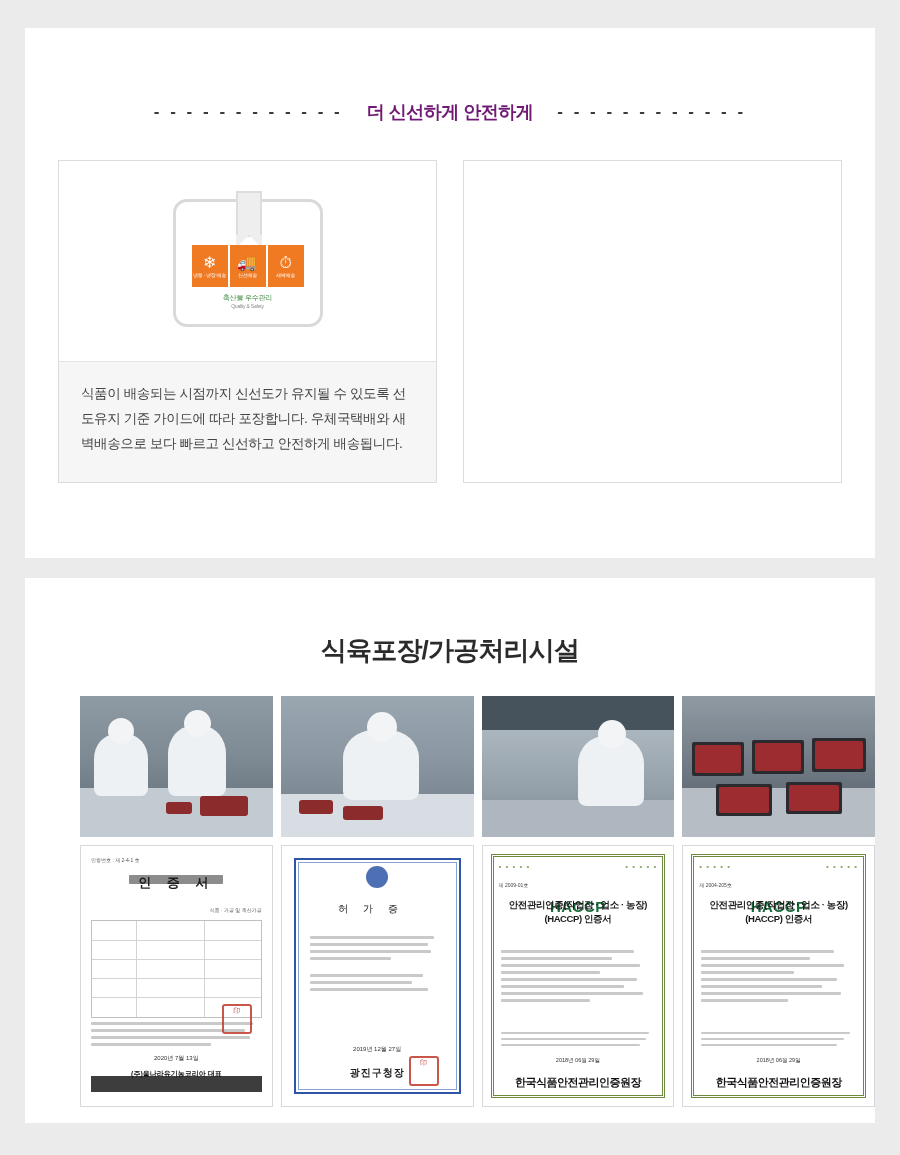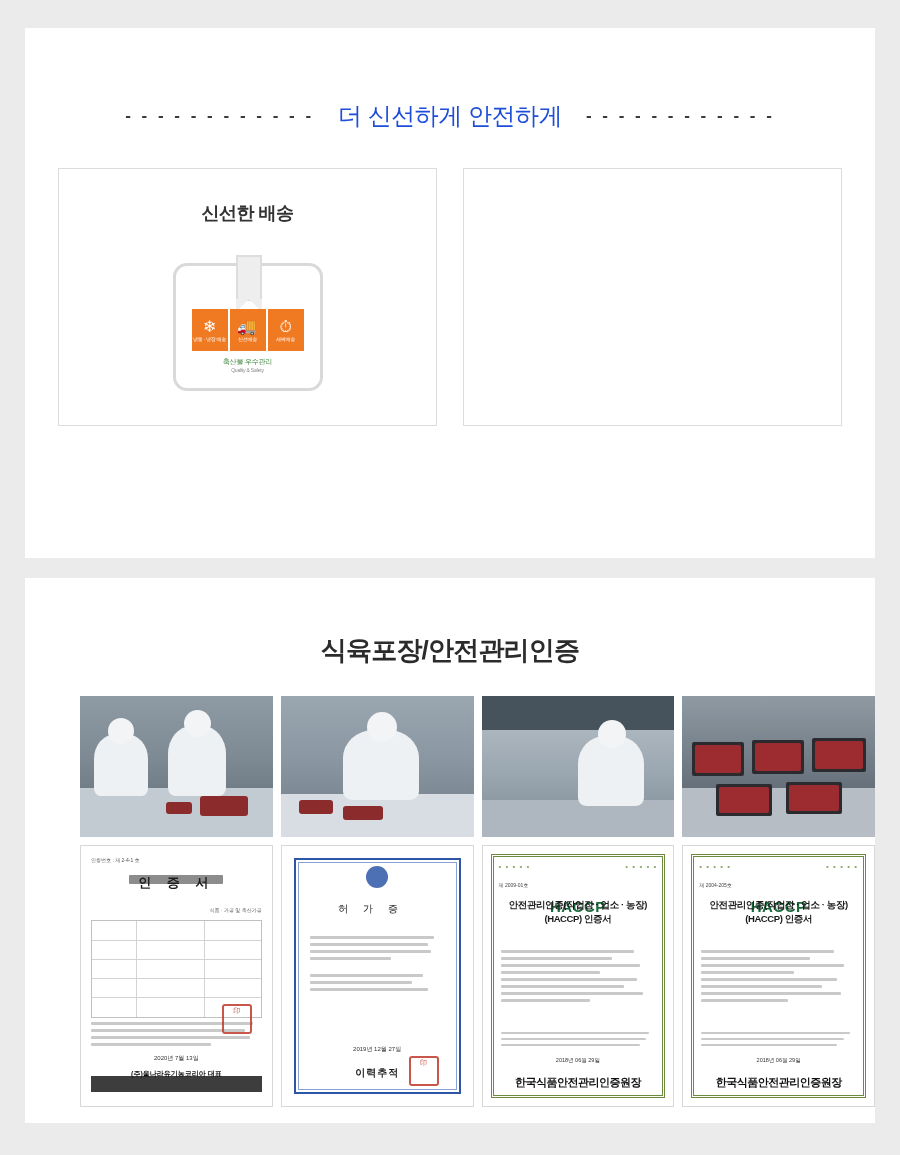--- a/index.html
+++ b/index.html
@@ -37,23 +37,23 @@
     margin-top: 72px;
   }
   .dashes {
     letter-spacing: 3px;
     font-size: 17px;
     color: #3b3b3b;
     font-weight: 700;
     white-space: nowrap;
   }
   .heading-text {
-    font-size: 24px;
-    color: #1d4ed8;
-    font-weight: 400;
+    font-size: 18px;
+    color: #701a75;
+    font-weight: 700;
     letter-spacing: -0.5px;
     white-space: nowrap;
   }
 
   .cards {
     display: flex;
     gap: 26px;
     margin: 36px 33px 0 33px;
   }
   .card {
@@ -450,21 +450,20 @@
 
     <div class="heading-row">
       <span class="dashes">- - - - - - - - - - - -</span>
       <span class="heading-text">더 신선하게 안전하게</span>
       <span class="dashes">- - - - - - - - - - - -</span>
     </div>
 
     <div class="cards">
 
       <div class="card">
-        <div class="card-title">신선한 배송</div>
         <div class="card-figure">
           <div class="box-illo">
             <div class="box-outline"></div>
             <div class="box-flap"></div>
             <div class="badge-row">
               <div class="badge">
                 <span class="glyph">❄</span>
                 <span>냉동 · 냉장 배송</span>
               </div>
               <div class="badge">
@@ -475,30 +474,31 @@
                 <span class="glyph">⏱</span>
                 <span>새벽배송</span>
               </div>
             </div>
             <div class="qmark">
               <div class="q-top">축산물 우수관리</div>
               <div class="q-bot">Quality &amp; Safety</div>
             </div>
           </div>
         </div>
+        <div class="card-desc">식품이 배송되는 시점까지 신선도가 유지될 수 있도록 선도유지 기준 가이드에 따라 포장합니다. 우체국택배와 새벽배송으로 보다 빠르고 신선하고 안전하게 배송됩니다.</div>
       </div>
 
       <div class="card">
       </div>
 
     </div>
   </section>
 
   <section class="section-two">
-    <div class="section-two-title">식육포장/안전관리인증</div>
+    <div class="section-two-title">식육포장/가공처리시설</div>
 
     <div class="photo-grid">
 
       <div class="photo p1">
         <div class="ph-bg"></div>
         <div class="bench" style="left:0;right:0;top:92px;height:49px;"></div>
         <div class="worker" style="left:14px;top:38px;width:54px;height:62px;"></div>
         <div class="head" style="left:28px;top:22px;width:26px;height:26px;"></div>
         <div class="worker" style="left:88px;top:30px;width:58px;height:70px;"></div>
         <div class="head" style="left:104px;top:14px;width:27px;height:27px;"></div>
@@ -579,21 +579,21 @@
         <div style="position:absolute;left:28px;right:28px;top:86px;">
           <div class="doc-line" style="width:92%"></div>
           <div class="doc-line" style="width:88%"></div>
           <div class="doc-line" style="width:90%"></div>
           <div class="doc-line" style="width:60%"></div>
           <div class="doc-line" style="width:84%;margin-top:14px;"></div>
           <div class="doc-line" style="width:76%"></div>
           <div class="doc-line" style="width:88%"></div>
         </div>
         <div style="position:absolute;left:0;right:0;bottom:52px;text-align:center;font-size:6px;color:#333;">2019년 12월 27일</div>
-        <div class="blue-bottom">이력추적</div>
+        <div class="blue-bottom">광진구청장</div>
         <div class="doc-stamp" style="right:34px;bottom:20px;">印</div>
       </div>
 
       <div class="cert">
         <div class="cert-green-frame"></div>
         <div class="haccp-dots" style="left:16px;">• • • • •</div>
         <div class="haccp-dots" style="right:16px;">• • • • •</div>
         <div class="haccp">HACCP</div>
         <div style="position:absolute;top:36px;left:16px;font-size:5px;color:#444;">제 2009-01호</div>
         <div class="cert-kor-title">안전관리인증(작업장 · 업소 · 농장) (HACCP) 인증서</div>

